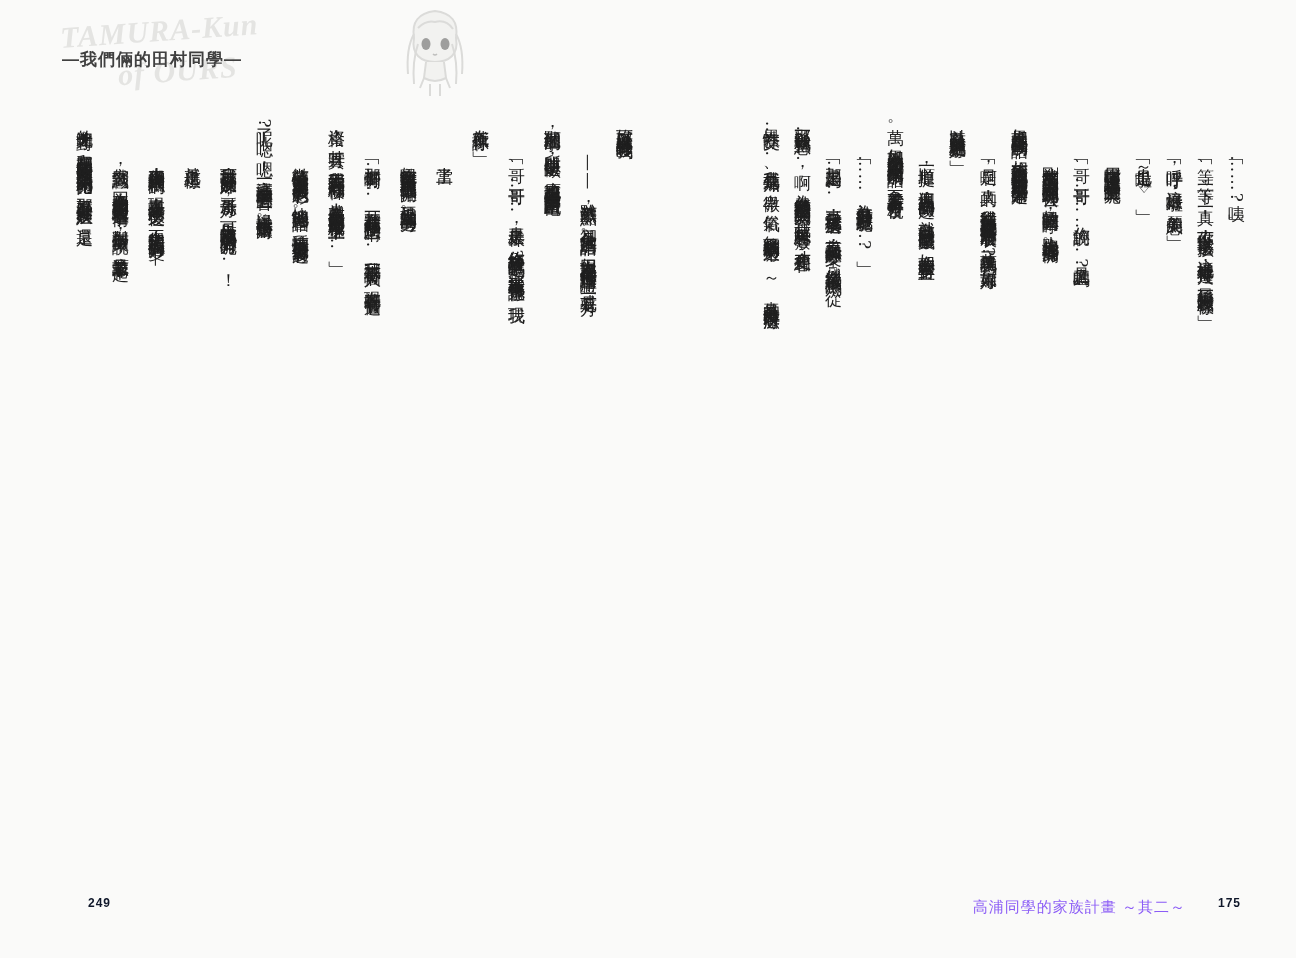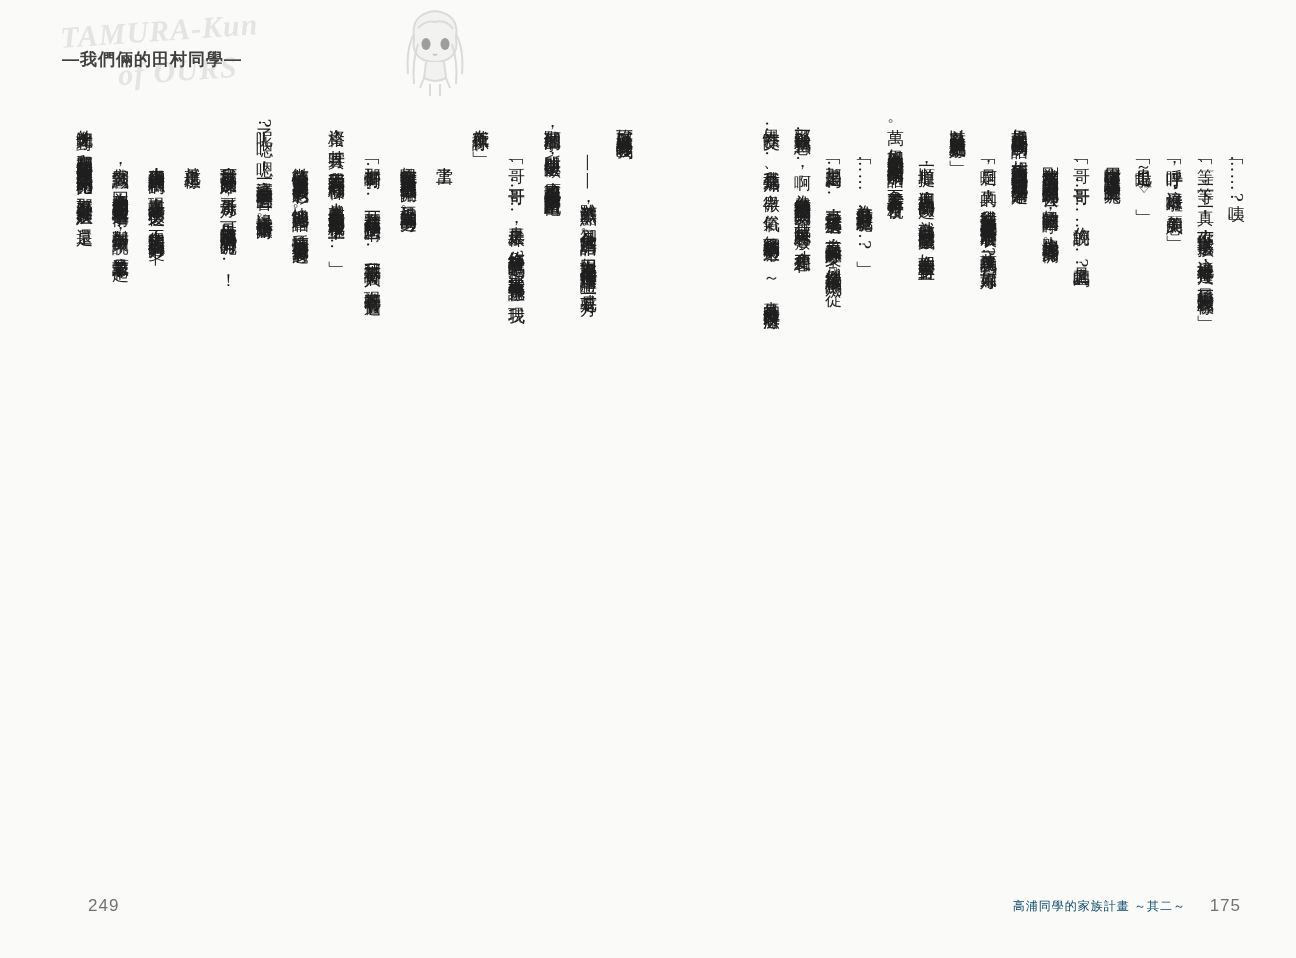--- a/index.html
+++ b/index.html
@@ -32,27 +32,27 @@
     writing-mode:vertical-rl;text-orientation:mixed;
     font-size:17px;letter-spacing:1.2px;line-height:1;
     color:#1f1f1f;white-space:nowrap;
     height:800px;
   }
   .col.flush{top:116px;}
   .col.indent{top:154px;}
   
   .pagenum{
     position:absolute;font-family:"Liberation Sans", sans-serif;
-    font-size:17px;color:#737373;letter-spacing:1px;
+    font-size:12px;color:#0f172a;letter-spacing:1px;font-weight:bold;
   }
   #pagenum-left{left:88px;top:896px;}
   .running-title{
     position:absolute;top:898px;right:110px;
     font-family:"Liberation Sans", sans-serif;
-    font-size:12px;color:#0c4a6e;letter-spacing:1px;white-space:nowrap;
+    font-size:15px;color:#8b5cf6;letter-spacing:1px;white-space:nowrap;
   }
   #pagenum-right{right:55px;top:896px;}
 </style>
 </head>
 <body>
 
 <div class="logo-wrap">
   <div class="logo-en top">TAMURA-Kun</div>
   <div class="logo-en bottom">of OURS</div>
   <div class="logo-zh">—我們倆的田村同學—</div>

